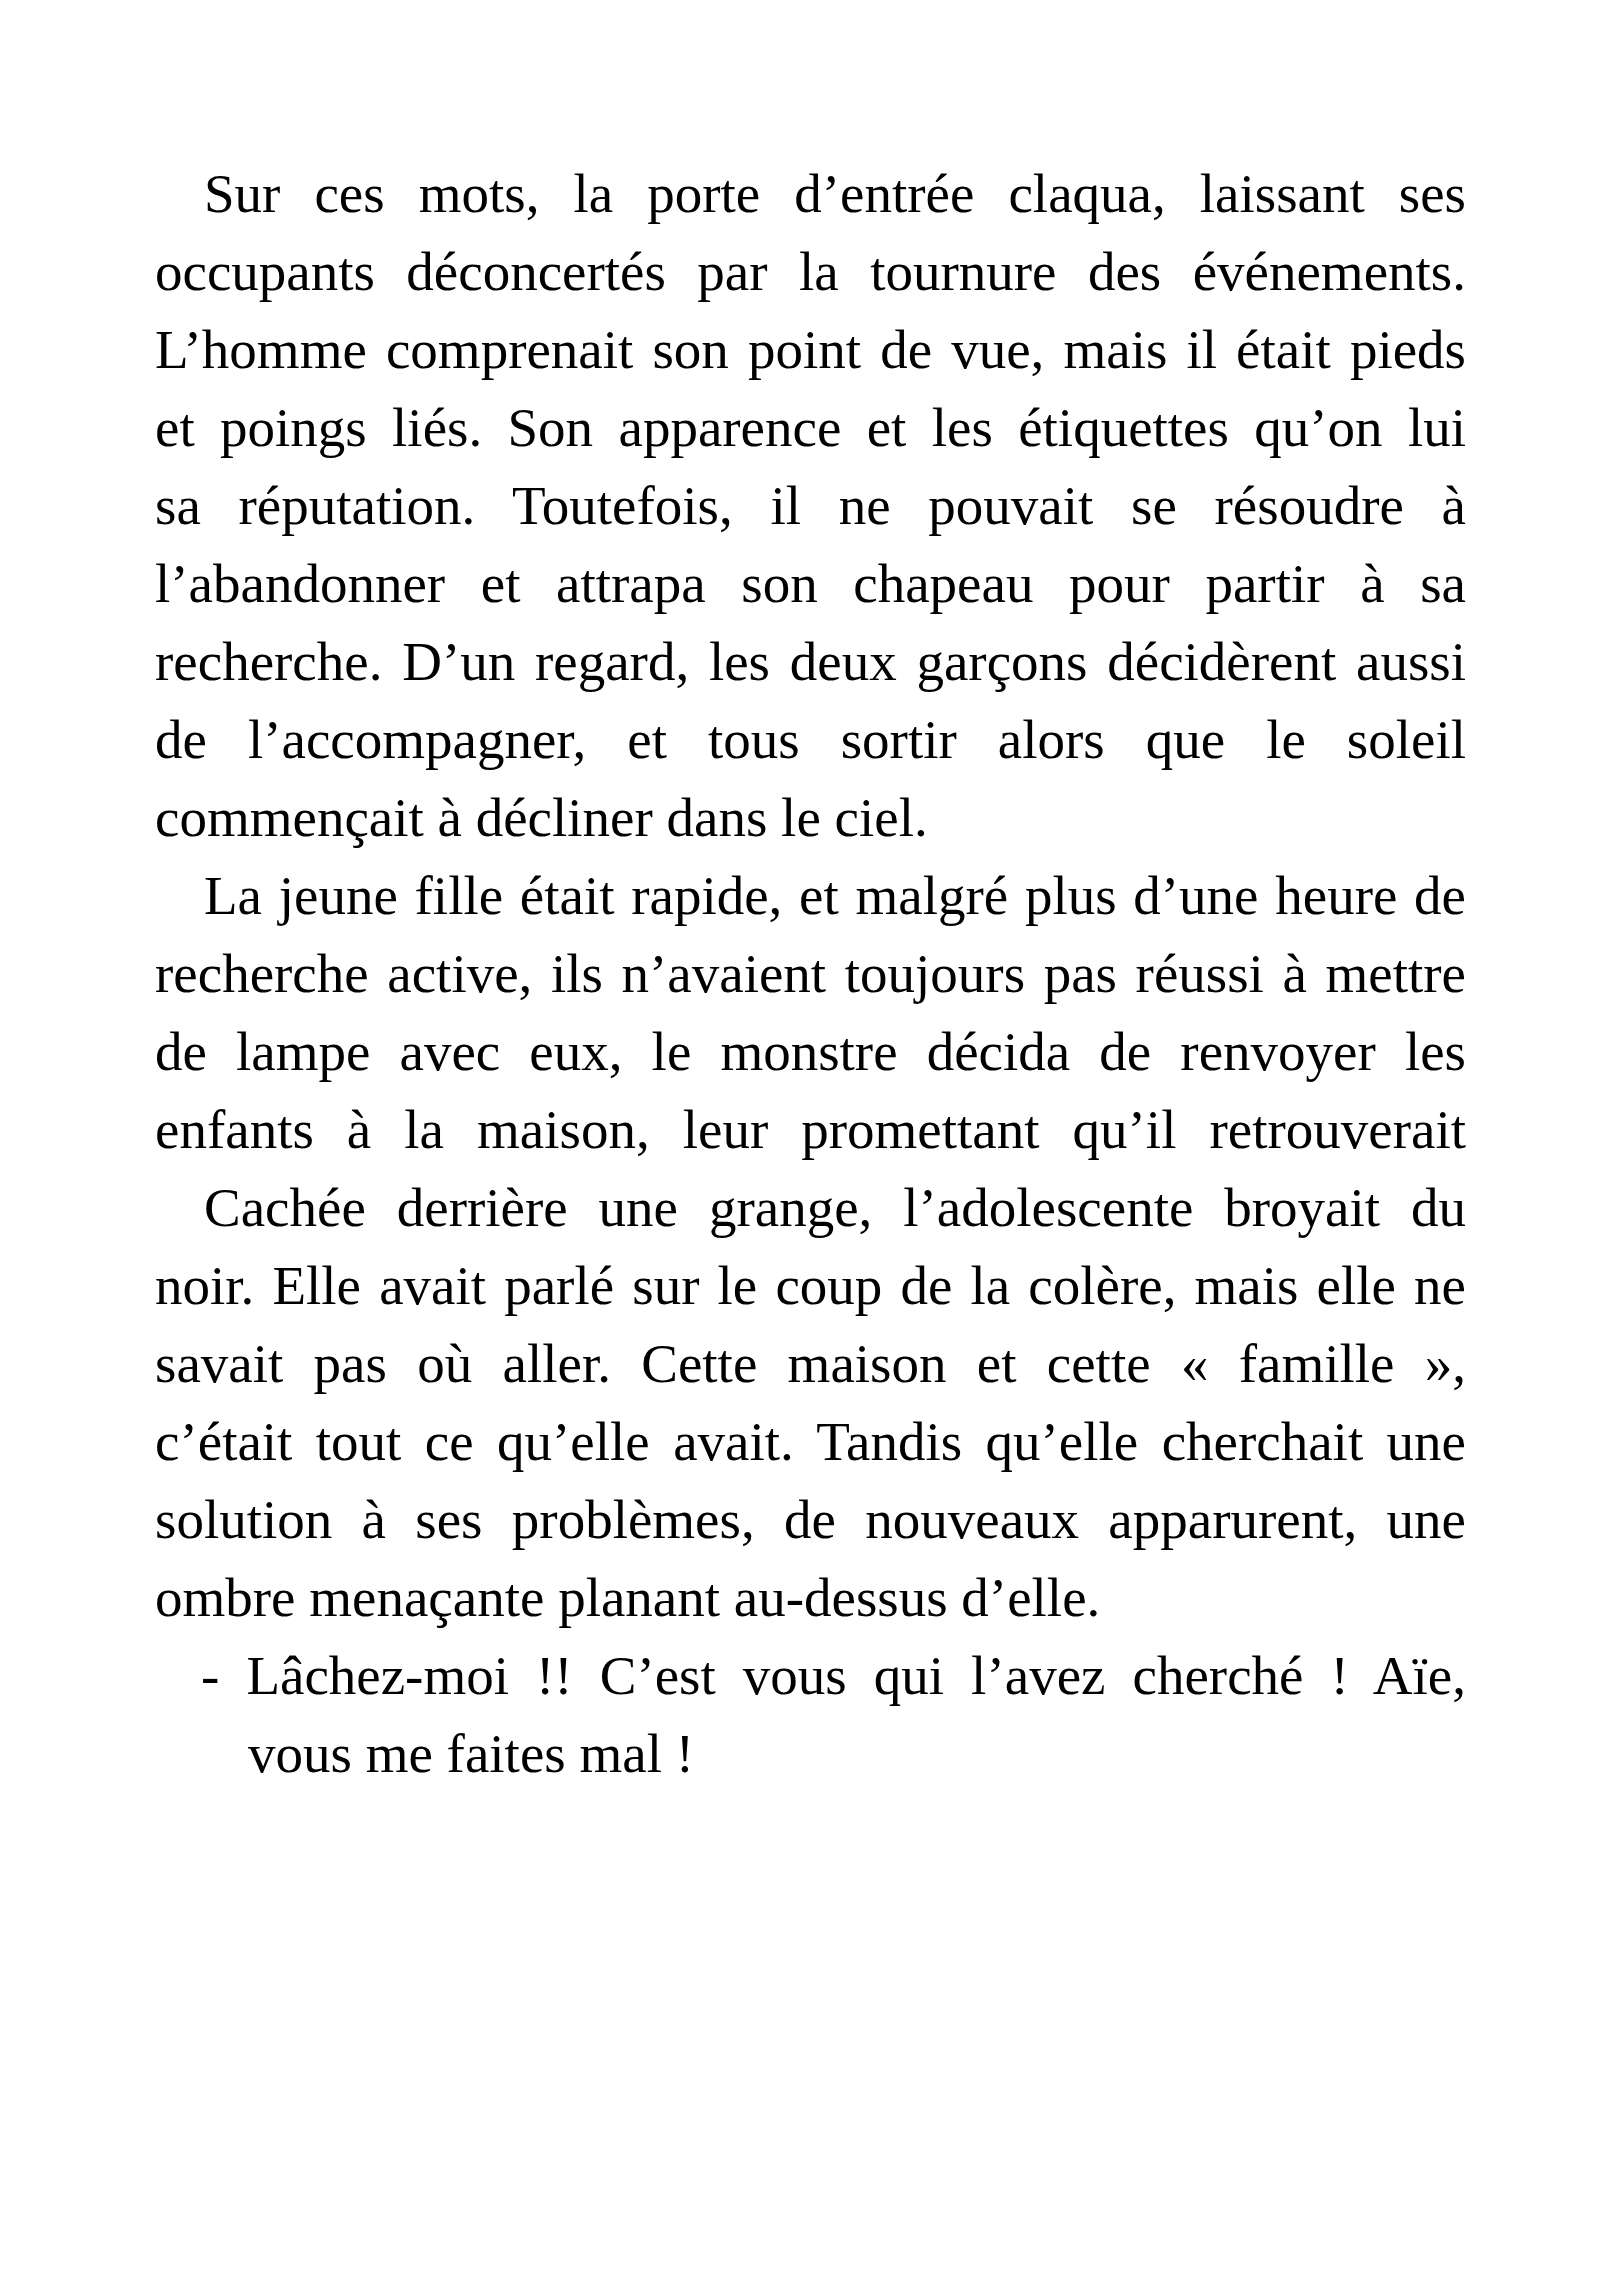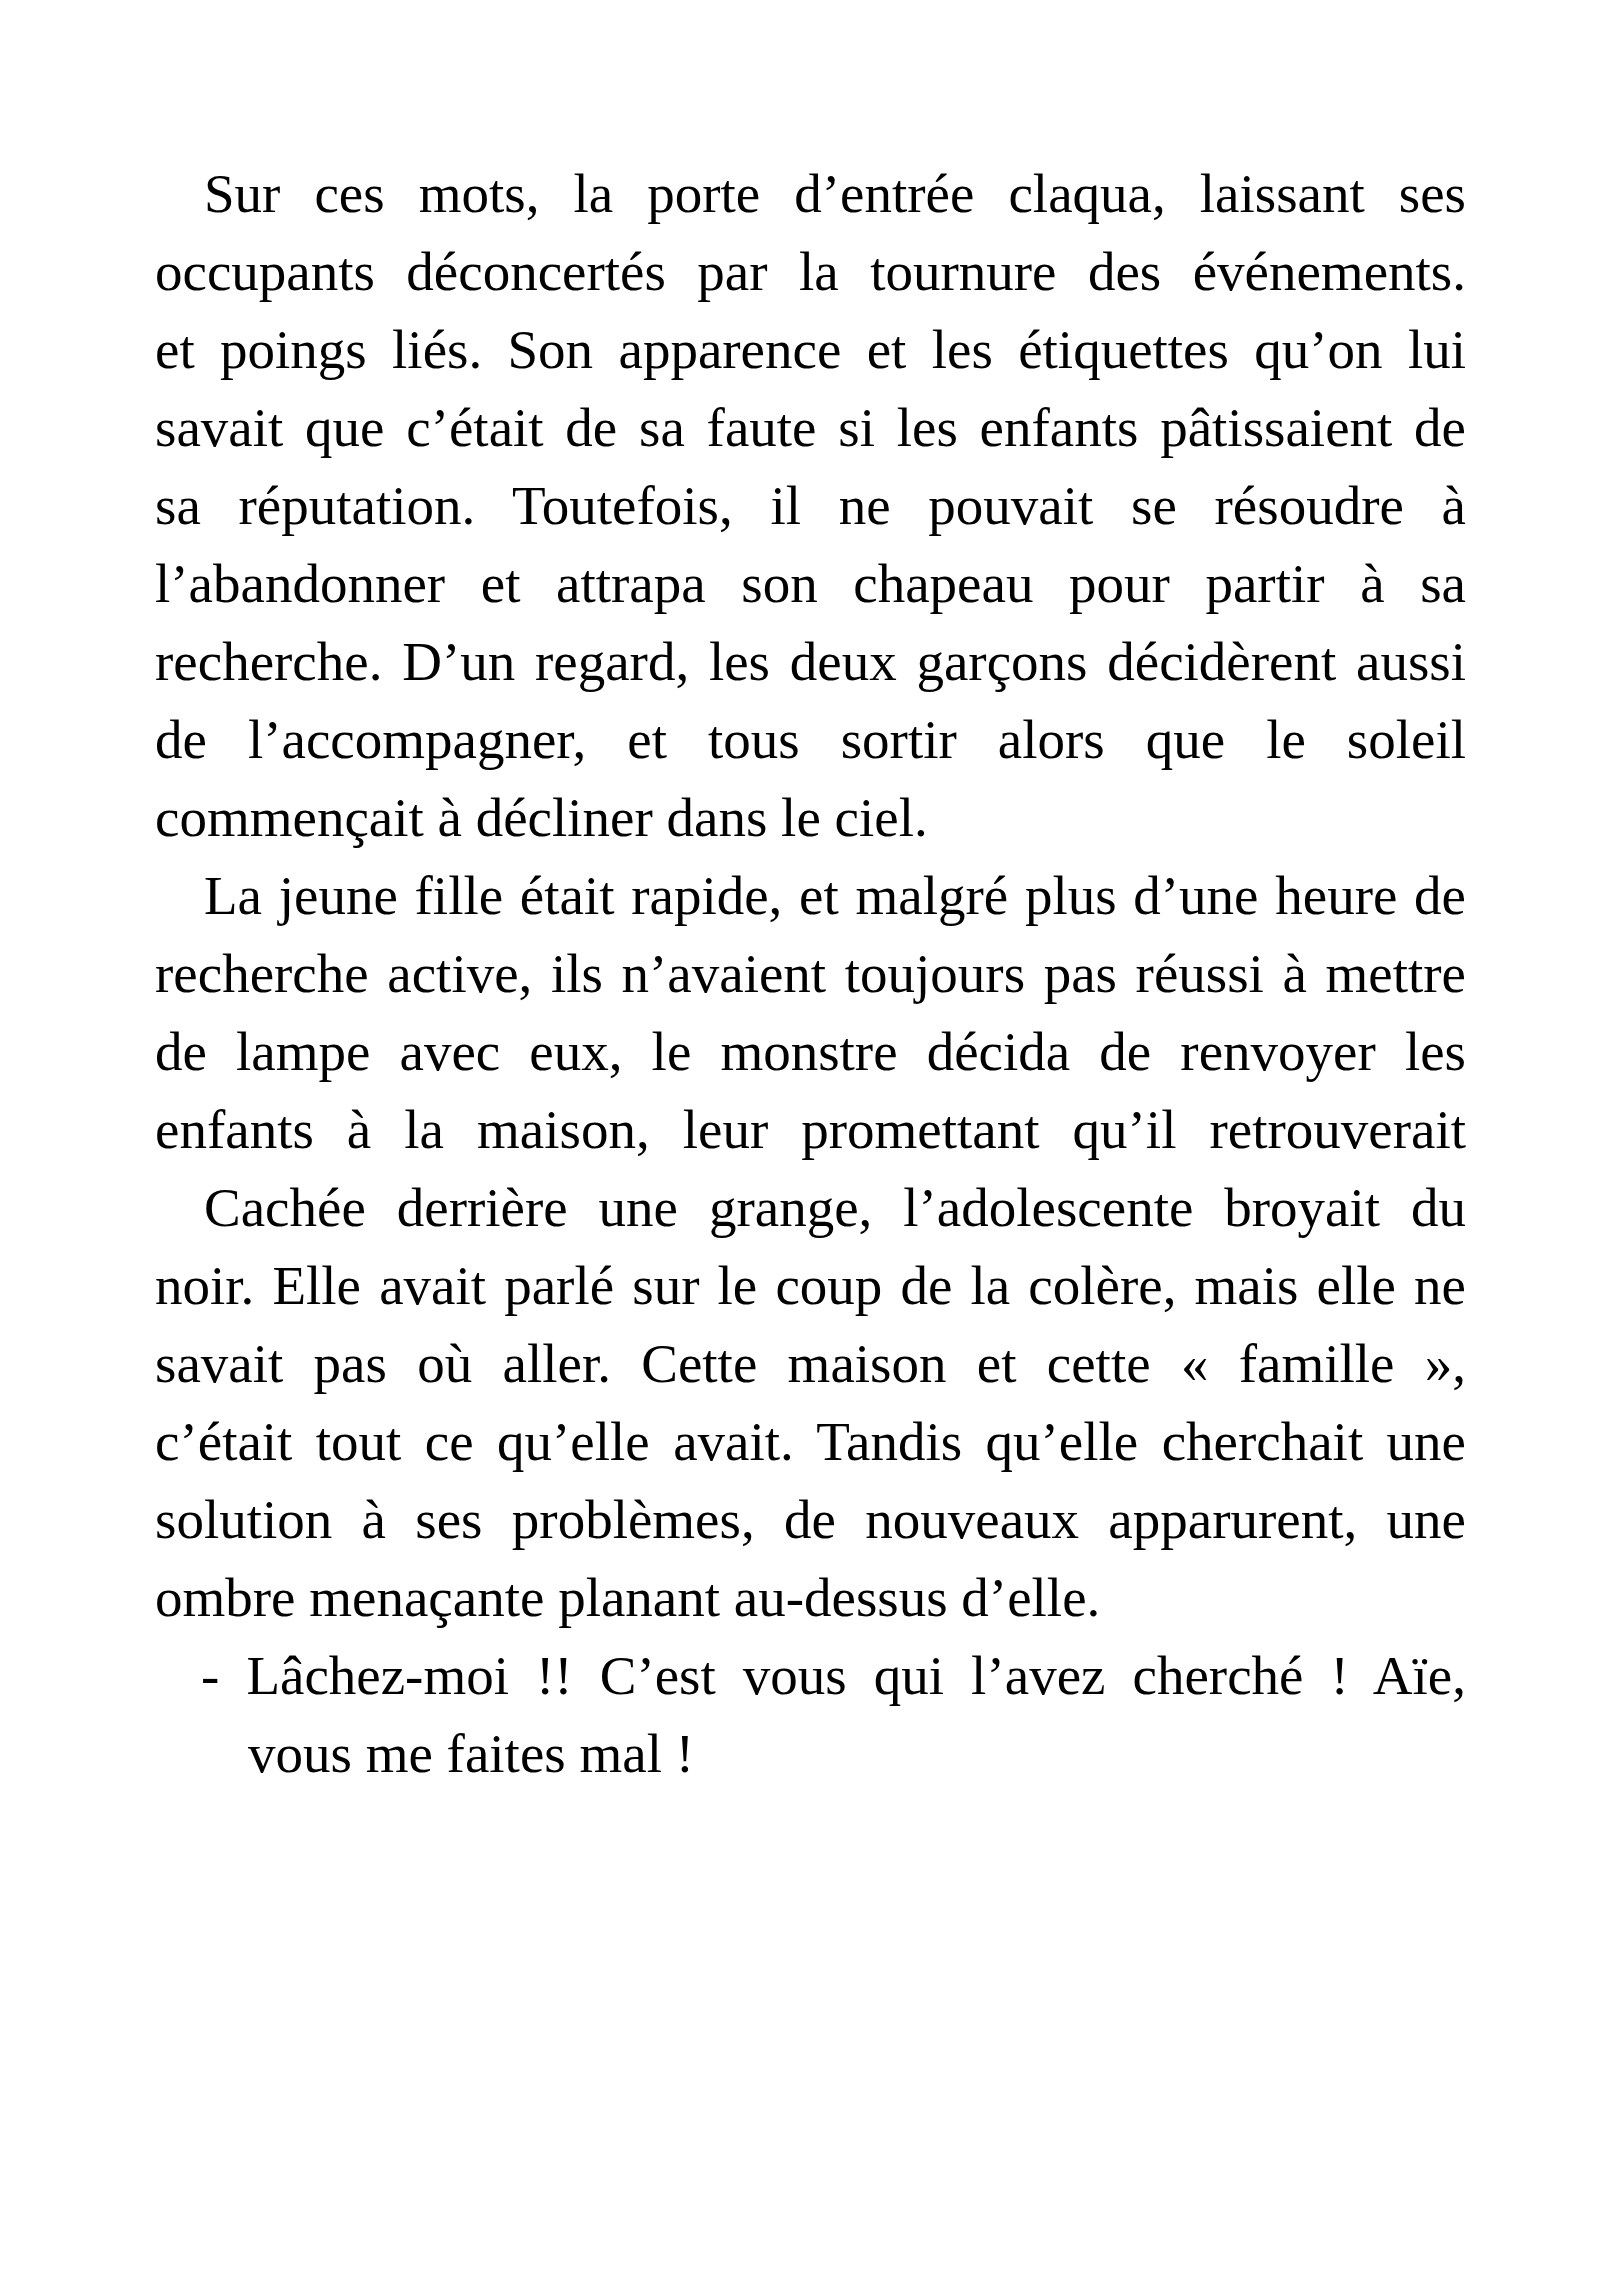--- a/index.html
+++ b/index.html
@@ -52,22 +52,22 @@
 </style>
 </head>
 <body>
 
 <div class="page">
   <div class="body-text">
 
     <div class="para">
         <div class="line">Sur ces mots, la porte d’entrée claqua, laissant ses</div>
         <div class="line">occupants déconcertés par la tournure des événements.</div>
+        <div class="line">L’homme comprenait son point de vue, mais il était pieds</div>
         <div class="line">et poings liés. Son apparence et les étiquettes qu’on lui</div>
-        <div class="line">savait que c’était de sa faute si les enfants pâtissaient de</div>
         <div class="line">sa réputation. Toutefois, il ne pouvait se résoudre à</div>
         <div class="line">l’abandonner et attrapa son chapeau pour partir à sa</div>
         <div class="line">recherche. D’un regard, les deux garçons décidèrent aussi</div>
         <div class="line">de l’accompagner, et tous sortir alors que le soleil</div>
         <div class="line last">commençait à décliner dans le ciel.</div>
       </div>
 
     <div class="para">
         <div class="line">La jeune fille était rapide, et malgré plus d’une heure de</div>
         <div class="line">recherche active, ils n’avaient toujours pas réussi à mettre</div>

